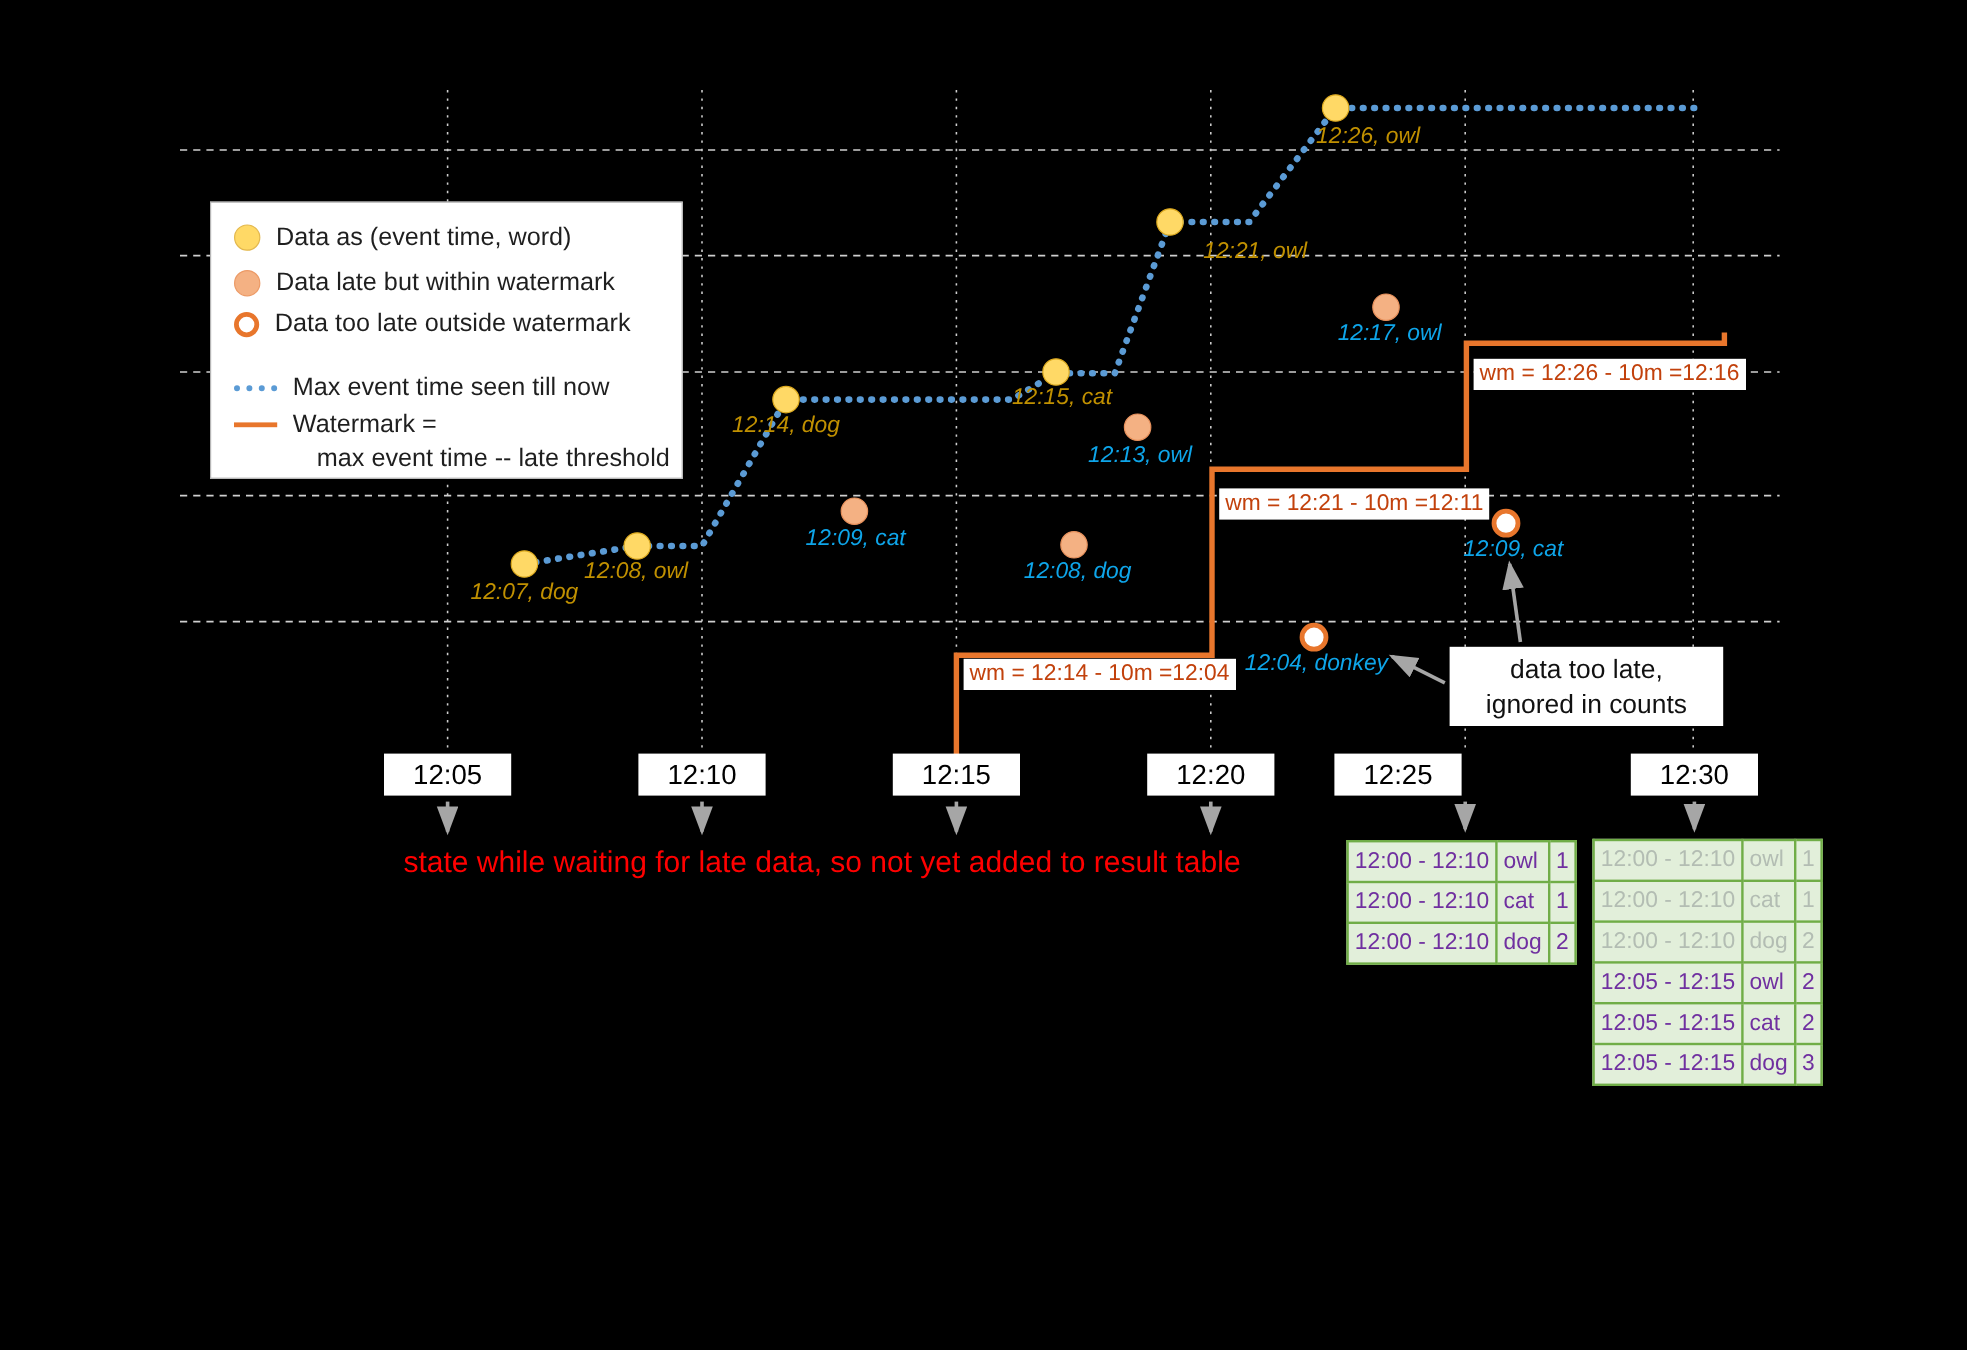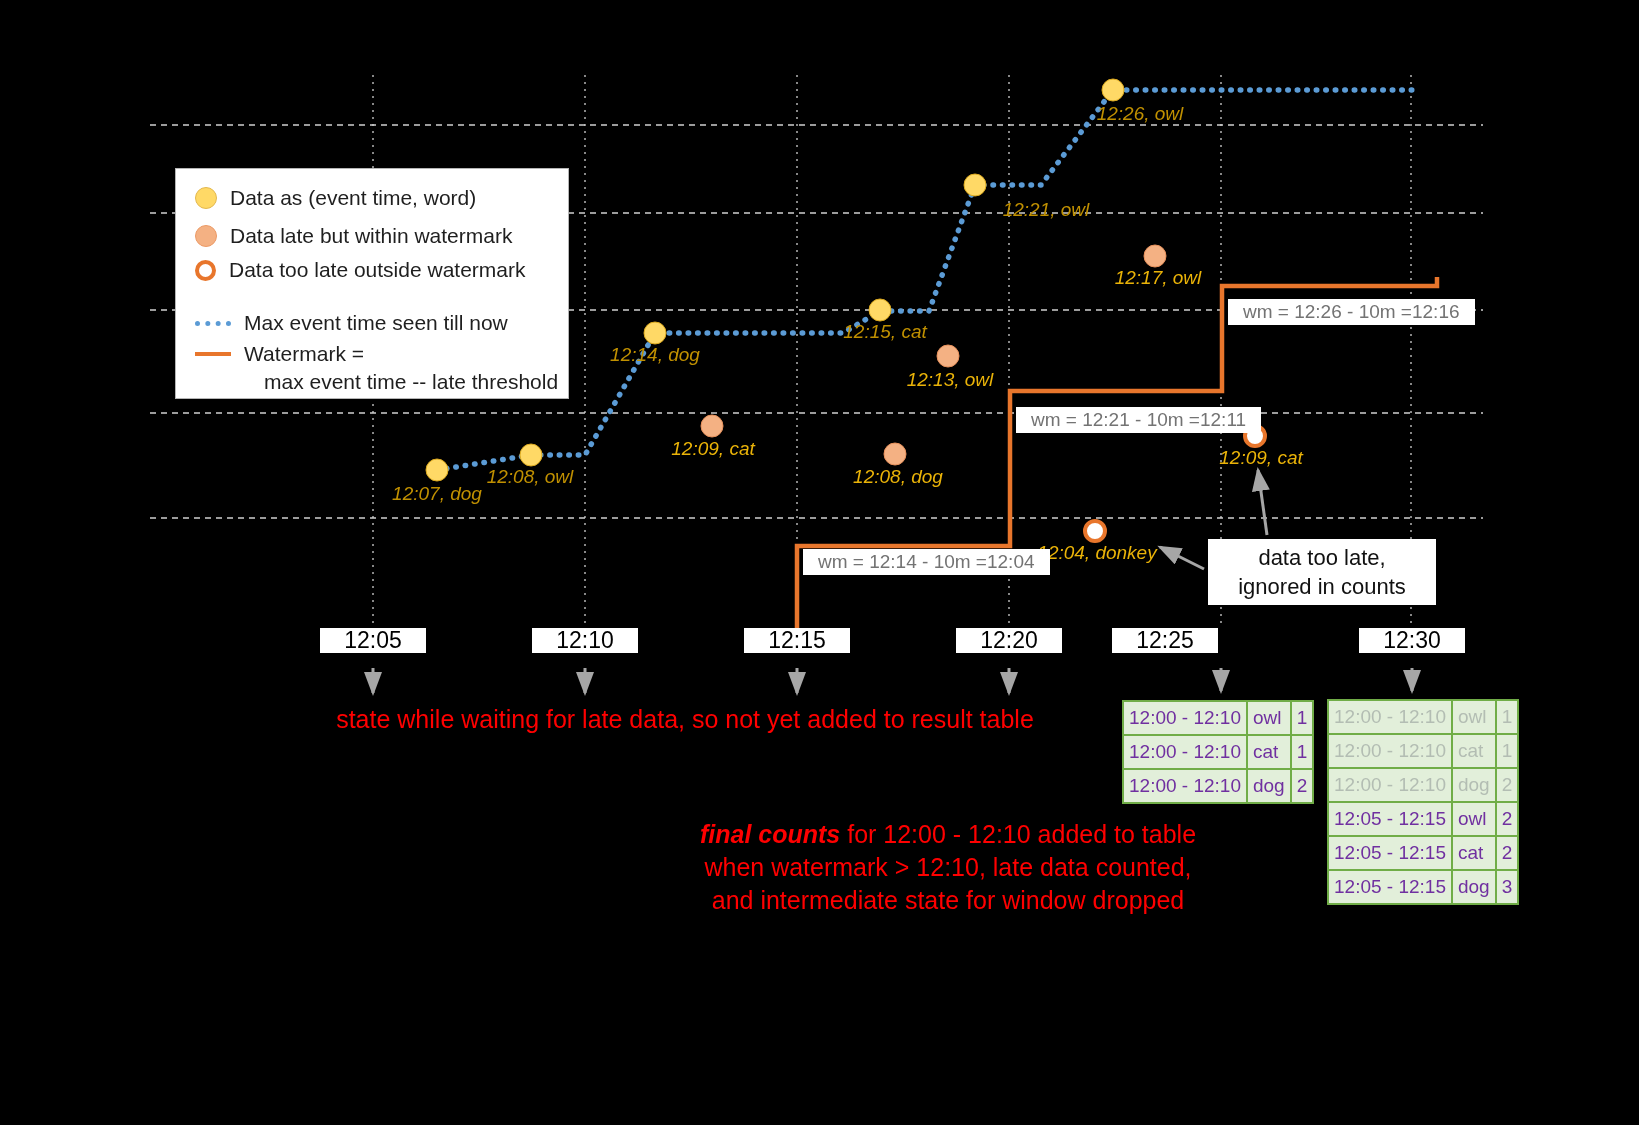--- a/index.html
+++ b/index.html
@@ -2,26 +2,26 @@
 <html><head>
 <meta charset="utf-8">
 <style>
   html,body {margin:0; padding:0; background:#000;}
   .stage {position:relative; width:1639px; height:1125px; background:#000;
           font-family:"Liberation Sans", sans-serif; overflow:hidden;}
   .stage svg {position:absolute; left:0; top:0;}
 
   .pt-label {position:absolute; transform:translate(-50%,-50%); font-size:19px; white-space:nowrap;font-style:italic;}
   .lbl-ontime {color:#c09000;}
-  .lbl-orange {color:#eab308;}
-
-  .wm-label {position:absolute; background:#ffffff; color:#737373; font-size:19px;
-             line-height:24px; padding:1px 15px; white-space:nowrap;}
-
-  .tick-box {position:absolute; transform:translateX(-50%); width:106px; height:25px;
+  .lbl-orange {color:#0ea5e9;}
+
+  .wm-label {position:absolute; background:#ffffff; color:#c2410c; font-size:19px;
+             line-height:24px; padding:1px 5px; white-space:nowrap;}
+
+  .tick-box {position:absolute; transform:translateX(-50%); width:106px; height:35px;
              background:#ffffff; color:#000; font-size:23px;
              display:flex; align-items:center; justify-content:center;}
 
   .red-note {position:absolute; transform:translateX(-50%); color:#ff0000; font-size:25px;
              line-height:33px; text-align:center; white-space:nowrap;}
   .red-note .em {font-weight:bold; font-style:italic;}
 
   .too-late-box {position:absolute; left:1208px; top:539px; width:228px; background:#ffffff;
                  color:#111; font-size:22px; line-height:29px; text-align:center; padding:4px 0;}
 
@@ -158,27 +158,20 @@
   <div class="tick-box" style="left:585px;  top:628px">12:10</div>
   <div class="tick-box" style="left:797px;  top:628px">12:15</div>
   <div class="tick-box" style="left:1009px; top:628px">12:20</div>
   <div class="tick-box" style="left:1165px; top:628px">12:25</div>
   <div class="tick-box" style="left:1412px; top:628px">12:30</div>
 
   <div class="red-note" style="left:685px; top:703px">
     <div>state while waiting for late data, so not yet added  to result table</div>
   </div>
 
-  <div class="red-note" style="left:948px; top:818px">
-    <div>
-      <span class="em">final counts</span><span> for 12:00 - 12:10 added to table</span>
-    </div>
-    <div>when watermark &gt; 12:10, late data counted,</div>
-    <div>and intermediate state for window dropped</div>
-  </div>
 
   <div class="too-late-box">
     <div>data too late,</div>
     <div>ignored in counts</div>
   </div>
 
   <table class="result-table" style="left:1122px; top:700px">
     <tbody>
         <tr>
       <td class="c-win">12:00 - 12:10</td>

